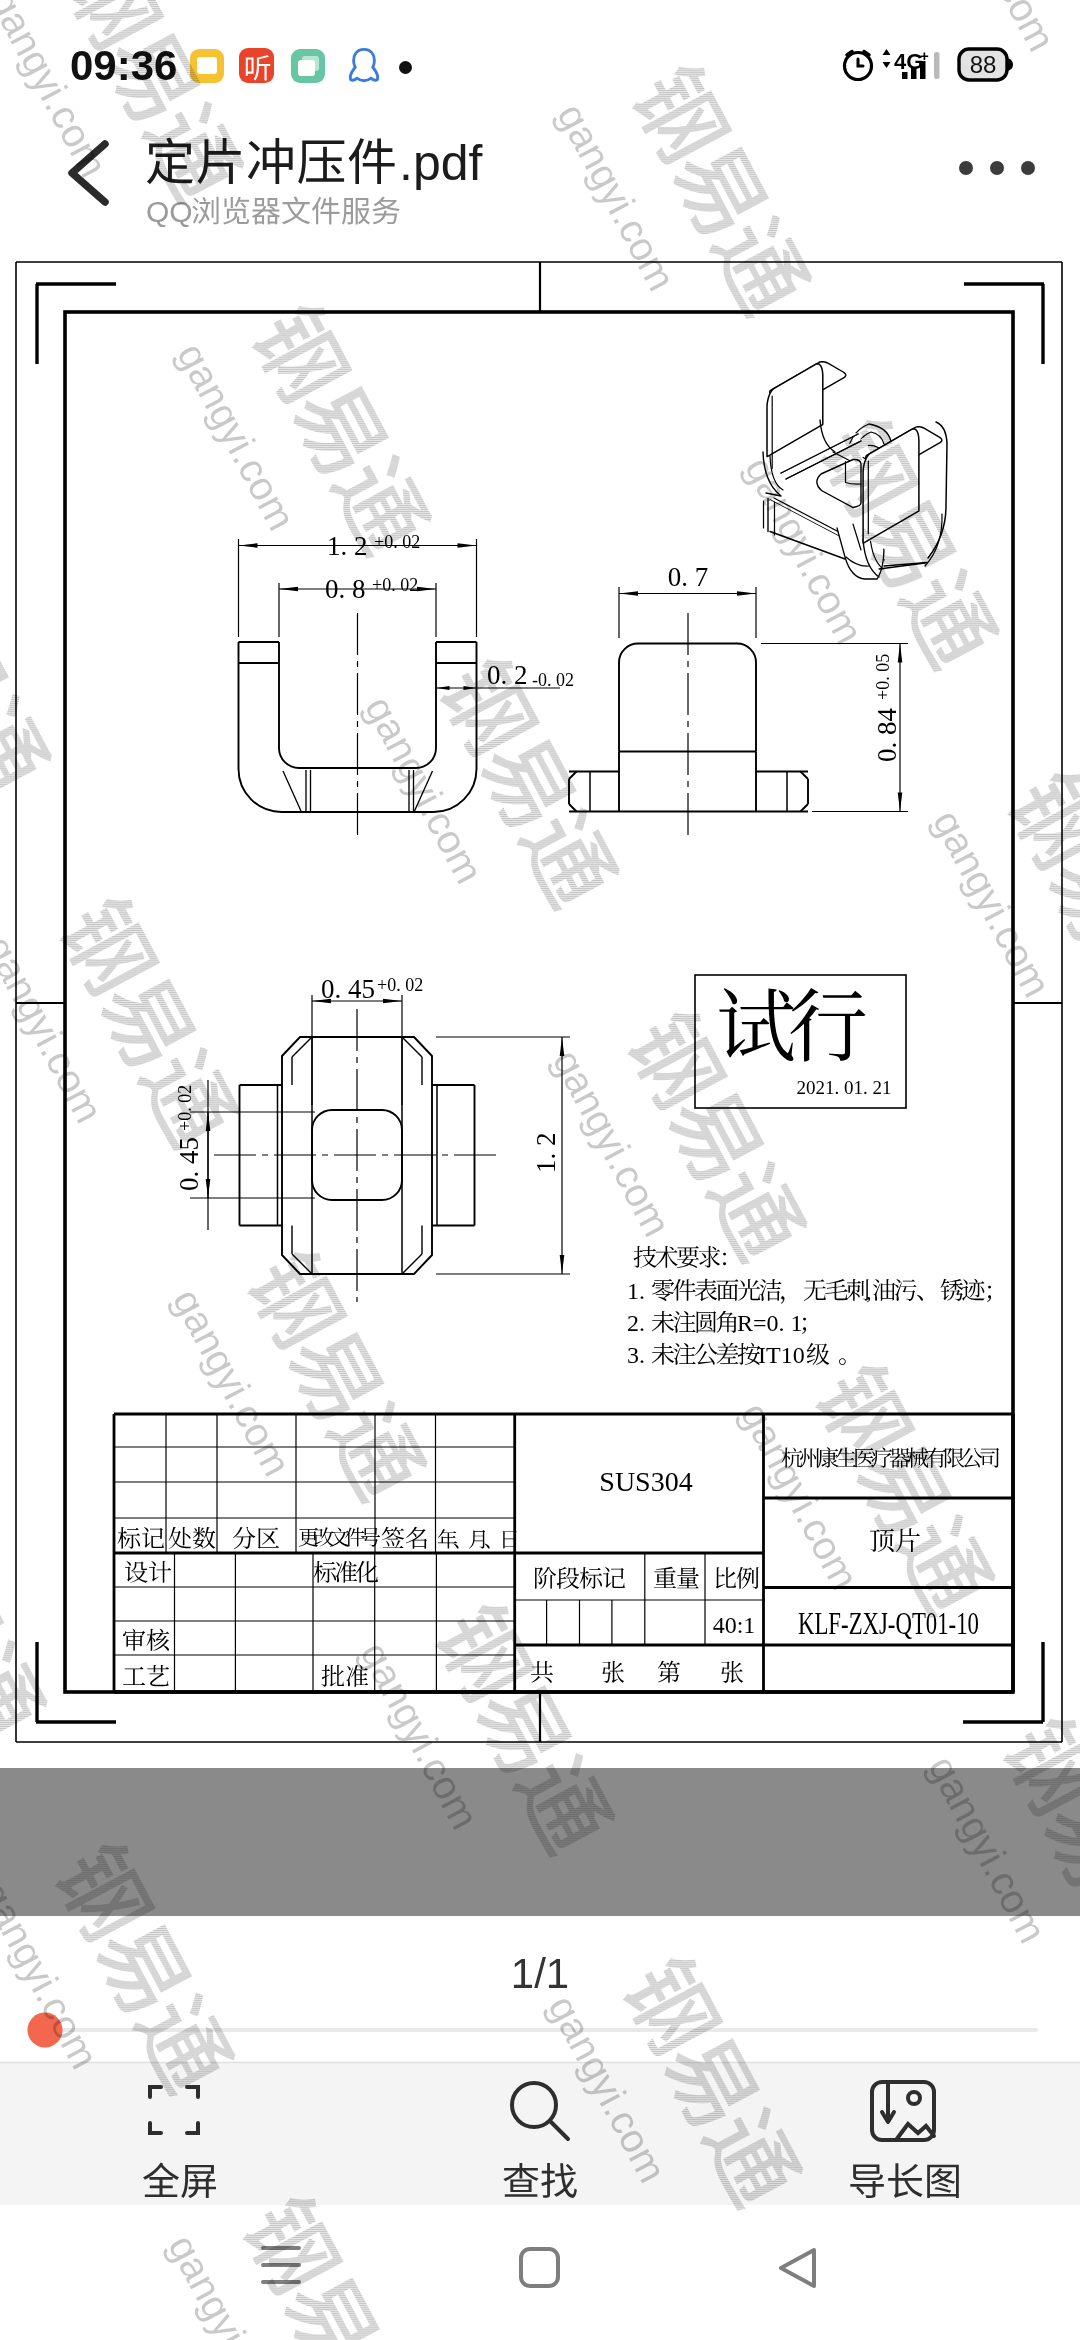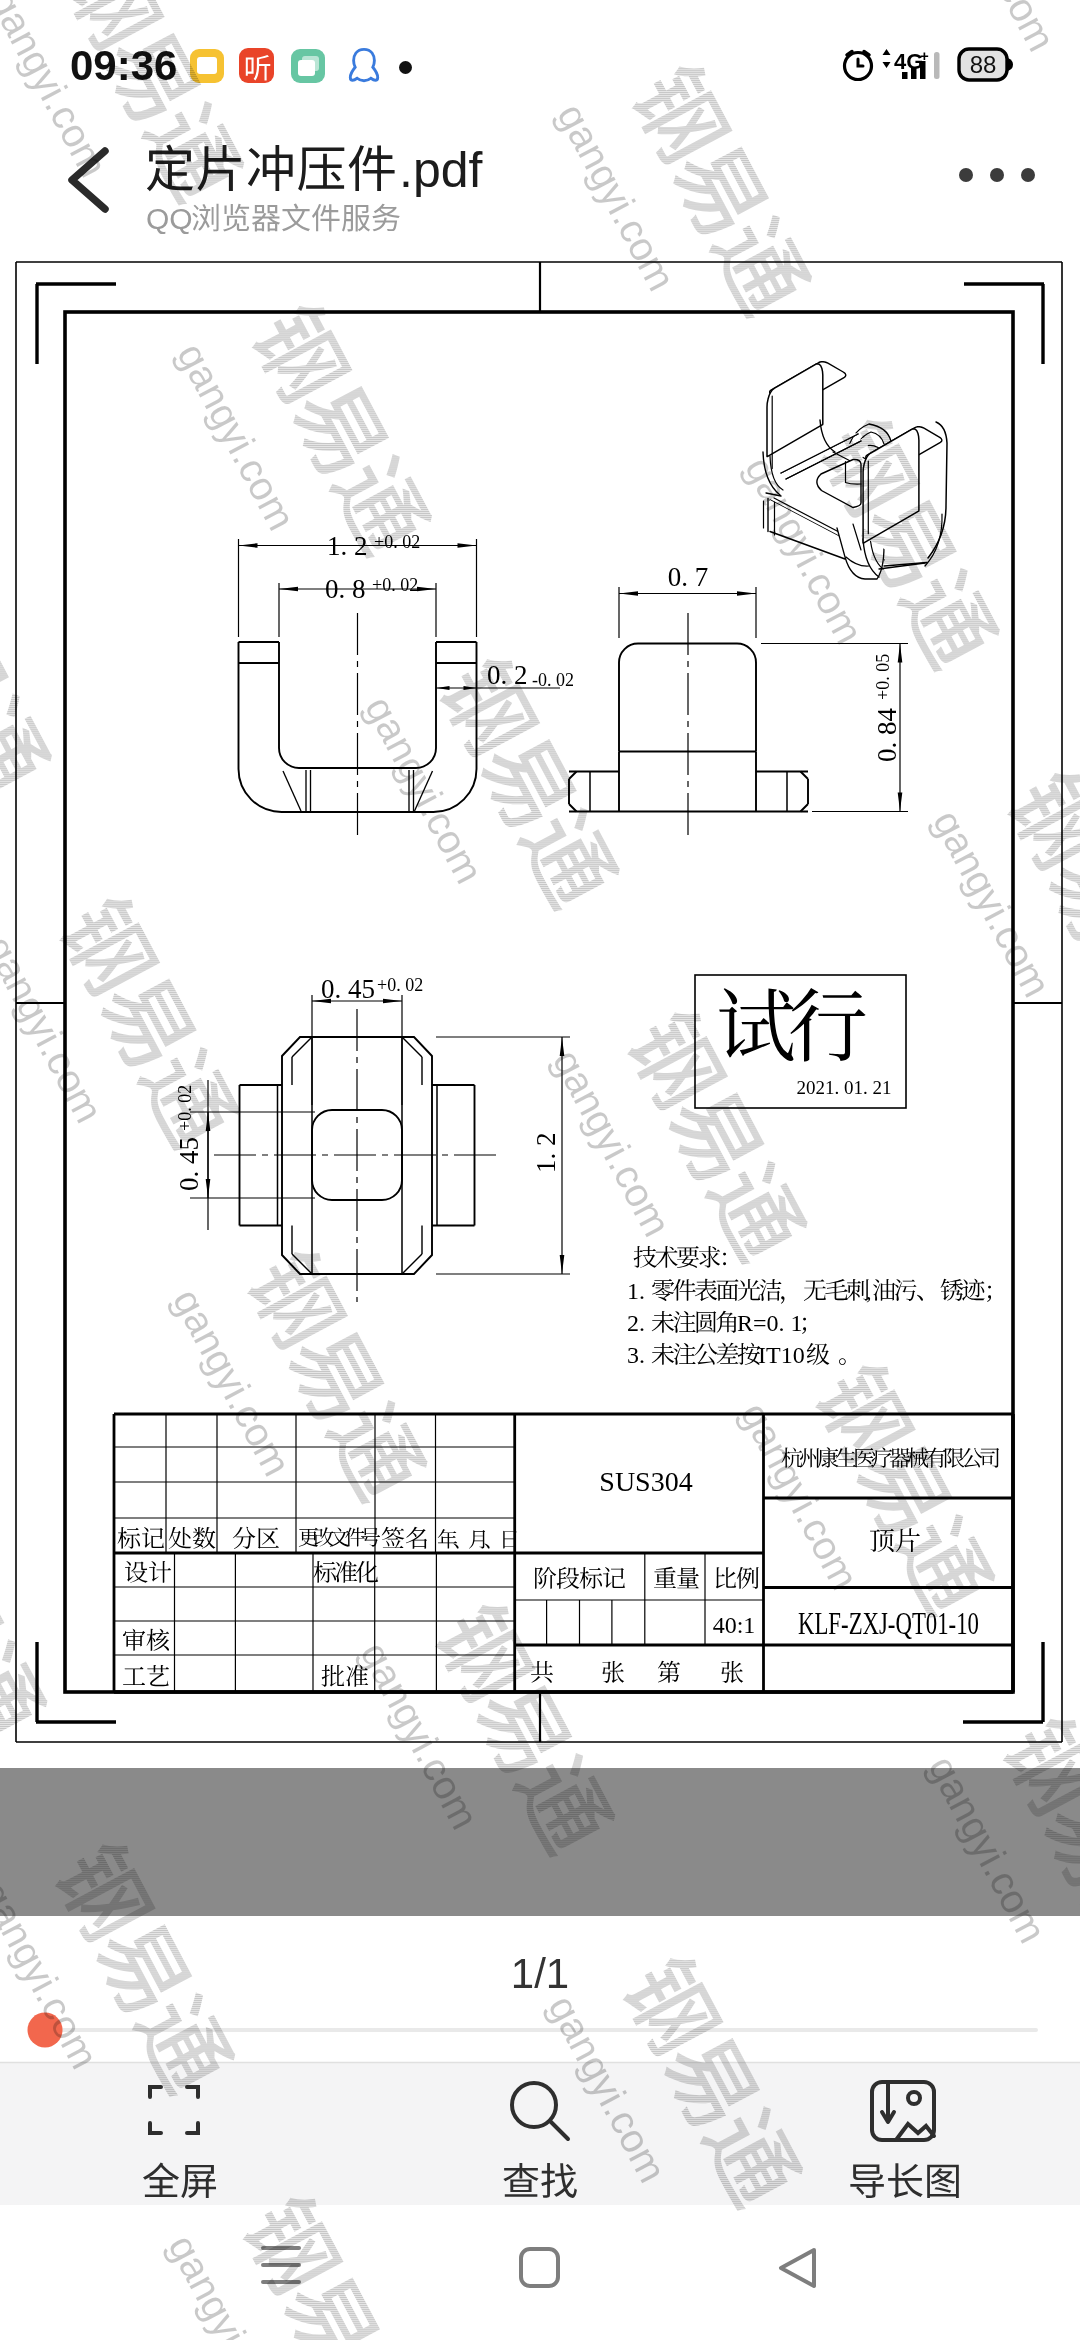--- a/index.html
+++ b/index.html
@@ -140,21 +140,21 @@
    <rect x="29" y="19" width="5.5" height="12" fill="#000"></rect>
    <rect x="38" y="13" width="5.5" height="18" fill="#000"></rect>
    <rect x="52" y="4" width="5.5" height="27" rx="2.5" fill="#b9b9b9"></rect>
  </svg>
  <svg style="position:absolute;left:957px;top:47px" width="58" height="36" viewBox="0 0 58 36">
    <rect x="2" y="2" width="48" height="31" rx="10" fill="#e2e2e2" stroke="#000" stroke-width="3.4"></rect>
    <path d="M51 11 Q56 13 56 17.5 Q56 22 51 24 Z" fill="#000"></path>
    <text x="26" y="26" font-size="24" font-family="Liberation Sans" fill="#111" text-anchor="middle">88</text>
  </svg>
 </div>
-<div style="position:absolute;left:0;top:135px;width:1080px;height:110px">
+<div style="position:absolute;left:0;top:128px;width:1080px;height:110px">
  <svg style="position:absolute;left:58px;top:10px" width="60" height="70" viewBox="0 0 60 70">
       <path d="M47 6 L14 35 L47 64" fill="none" stroke="#2b2b2b" stroke-width="7.5" stroke-linecap="round" stroke-linejoin="round"></path>
     </svg>
  <svg style="position:absolute;left:0;top:0" width="1080" height="110" viewBox="0 120 1080 110">
       <g fill="#1c1c1c">
         <use href="#s5b9a" transform="translate(145 172) scale(0.1)"></use>
         <use href="#s7247" transform="translate(195.5 172) scale(0.1)"></use>
         <use href="#s51b2" transform="translate(246.0 172) scale(0.1)"></use>
         <use href="#s538b" transform="translate(296.5 172) scale(0.1)"></use>
         <use href="#s4ef6" transform="translate(347.0 172) scale(0.1)"></use>

